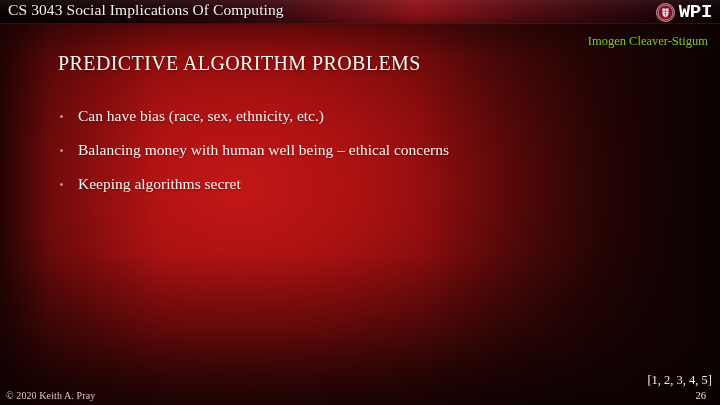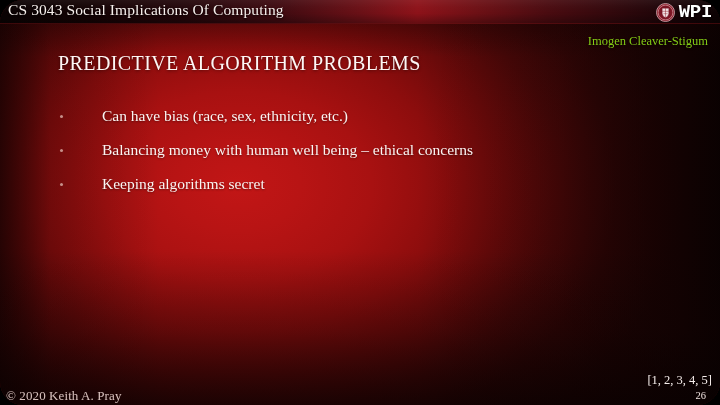--- a/index.html
+++ b/index.html
@@ -8,21 +8,20 @@
     background: #000;
   }
   .slide {
     position: relative;
     width: 720px;
     height: 405px;
     overflow: hidden;
     font-family: "Liberation Serif", "DejaVu Serif", serif;
     background-color: #2a0606;
     user-select: none;
-    border-radius: 23px;
   }
   
   .bg-base {
     position: absolute;
     inset: 0;
     background:
       radial-gradient(ellipse 62% 78% at 33% 46%,
         #c21616 0%,
         #b81414 14%,
         #a81111 30%,
@@ -152,21 +151,20 @@
     left: 58px;
     top: 106px;
     width: 600px;
   }
   .bullet {
     position: relative;
     display: flex;
     align-items: flex-start;
     margin-bottom: 14px;
     min-height: 20px;
-    gap: 24px;
   }
   .bullet-dot {
     flex: 0 0 auto;
     width: 18px;
     display: flex;
     justify-content: flex-start;
     align-items: center;
     height: 20px;
     padding-left: 2px;
   }
@@ -184,21 +182,21 @@
     line-height: 20px;
     color: #fbf4f2;
     white-space: nowrap;
     text-shadow: 0 1px 2px rgba(0,0,0,0.4);
   }
   
   .copyright {
     position: absolute;
     left: 6px;
     bottom: 4px;
-    font-size: 13px;
+    font-size: 10px;
     line-height: 10px;
     color: #e8d2ce;
     letter-spacing: 0.1px;
     white-space: nowrap;
     opacity: 0.92;
   }
   .citation {
     position: absolute;
     right: 8px;
     bottom: 18px;

